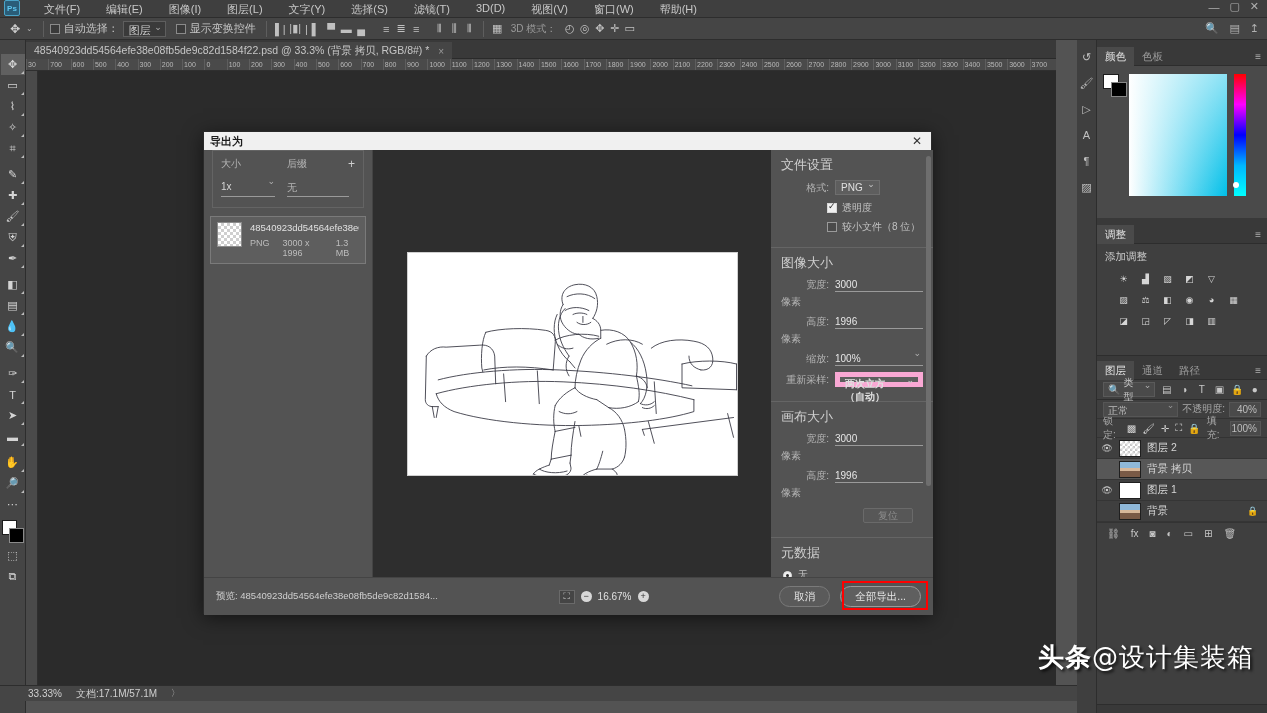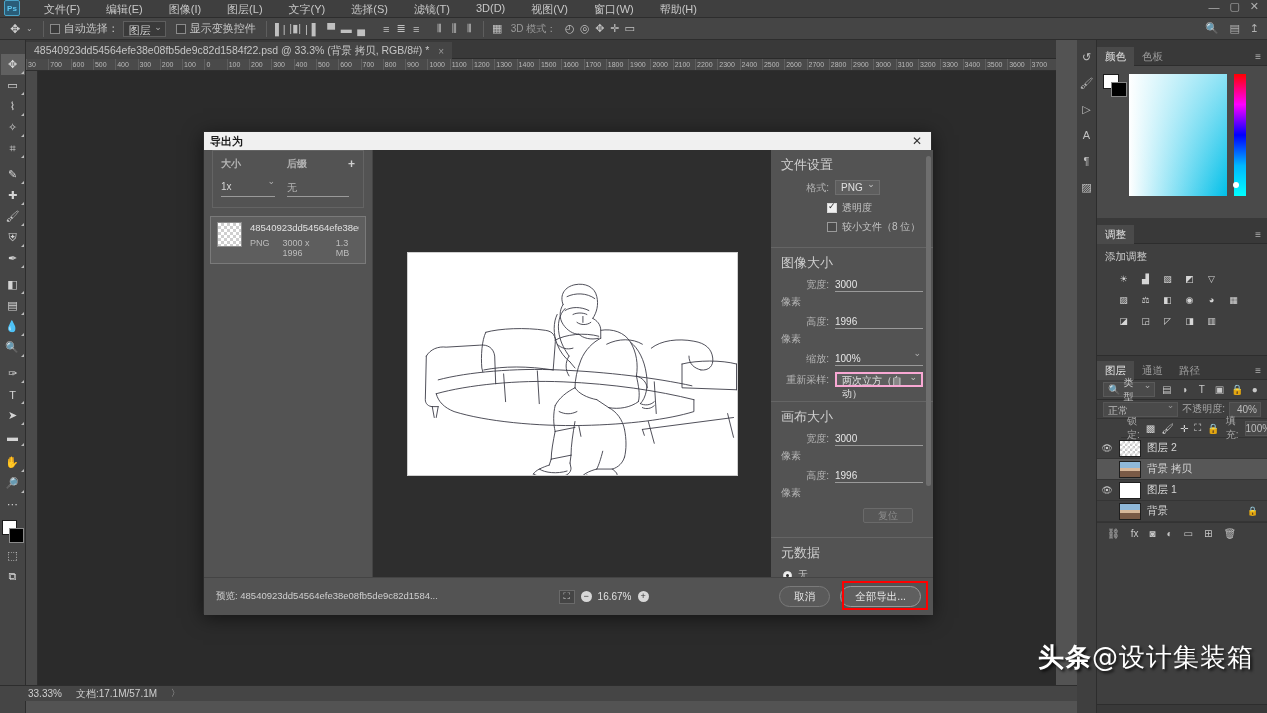--- a/index.html
+++ b/index.html
@@ -129,21 +129,21 @@
   .lp-filter { display:flex; align-items:center; gap:5px; height:20px; padding:0 6px; background:#3f3f3f; border-bottom:1px solid #2d2d2d; }
   .lp-kind { display:flex; align-items:center; gap:3px; background:#4a4a4a; border:1px solid #5a5a5a; height:15px; padding:0 12px 0 4px; position:relative; }
   .lp-kind span { color:#c4c4c4; font-size:10px; }
   .lp-kind::after { content:"⌄"; position:absolute; right:3px; top:-3px; color:#b0b0b0; font-size:9px; }
   .lp-ficon { color:#c8c8c8; font-size:10px; width:13px; text-align:center; }
   .lp-blend { display:flex; align-items:center; height:19px; padding:0 6px; gap:4px; border-bottom:1px solid #333; }
   .lp-blend-sel { flex:1; background:#4a4a4a; border:1px solid #565656; height:15px; color:#bdbdbd; font-size:10px; padding:1px 4px; position:relative; }
   .lp-blend-sel::after { content:"⌄"; position:absolute; right:3px; top:-3px; color:#9a9a9a; font-size:9px; }
   .lp-op-label { color:#a8a8a8; font-size:10px; white-space:nowrap; }
   .lp-op-val { background:#4a4a4a; border:1px solid #565656; color:#bdbdbd; font-size:10px; width:32px; height:15px; text-align:right; padding-right:3px; line-height:13px; }
-  .lp-lock { display:flex; align-items:center; height:19px; padding:0 6px; gap:6px; border-bottom:1px solid #333;margin-left:24px; }
+  .lp-lock { display:flex; align-items:center; height:19px; padding:0 6px; gap:6px; border-bottom:1px solid #333; }
   .lp-lock-label { color:#a8a8a8; font-size:10px; }
   .lp-lock-ic { color:#d0d0d0; font-size:10px; }
   .lp-rows { background:#3f3f3f; }
   .lp-row { display:flex; align-items:center; height:21px; border-bottom:1px solid #353535; padding-left:4px; gap:6px; }
   .lp-row.sel { background:#575757; }
   .lp-eye { width:12px; color:#d2d2d2; font-size:9px; text-align:center; }
   .lp-thumb { width:22px; height:17px; border:1px solid #1f1f1f; background:#fff; flex:none; }
   .lp-thumb.checker {
     background-image:
       linear-gradient(45deg,#c8c8c8 25%,transparent 25%,transparent 75%,#c8c8c8 75%),
@@ -172,21 +172,21 @@
     height:18px; background:#f0f0f0; display:flex; align-items:center;
     padding:0 6px; color:#1d1d1d; font-size:11px; font-weight:bold;
   }
   .dlg-close { margin-left:auto; color:#333; font-size:12px; cursor:pointer; padding:0 3px; }
   .dlg-body { position:relative; height:465px; }
 
   
   .dlg-left { position:absolute; left:0; top:0; width:169px; height:427px; background:#535353; border-right:1px solid #444; }
   .group-hdr { color:#cfcfcf; font-size:10.5px; padding:8px 0 4px 10px; }
   .scale-all { margin:0 8px 0 8px; border:1px solid #646464; padding:6px 8px 10px; }
-  .sa-heads { display:flex; align-items:center;font-weight:bold; }
+  .sa-heads { display:flex; align-items:center; }
   .sa-lbl { color:#b4b4b4; font-size:10px; }
   .sa-plus { margin-left:auto; color:#cfcfcf; font-size:12px; line-height:10px; }
   .sa-fields { display:flex; margin-top:10px; gap:12px; }
   .sa-sel { width:54px; border-bottom:1px solid #9a9a9a; color:#d6d6d6; font-size:10px;
      position:relative; padding-bottom:1px; }
   .sa-sel::after { content:"⌄"; position:absolute; right:0; top:-5px; color:#b0b0b0; font-size:9px; }
   .sa-inp { width:62px; border-bottom:1px solid #9a9a9a; color:#b8b8b8; font-size:10px; padding-bottom:1px; }
   .file-list { margin:8px 6px 0 6px; }
   .file-card { display:flex; gap:8px; background:#5e5e5e; border:1px solid #7a7a7a; padding:5px 6px; }
   .fc-thumb {
@@ -224,22 +224,22 @@
   .st-chk.on { background:#f0f0f0; border-color:#d8d8d8; }
   .st-chk.on::after { content:"✓"; position:absolute; left:0px; top:-3px; font-size:9px; color:#2a2a2a; }
   .st-chklbl { color:#c2c2c2; font-size:10px; }
   .st-field { flex:1; border-bottom:1px solid #9a9a9a; color:#e6e6e6; font-size:10px; padding-bottom:1px; }
   .st-subunit { color:#b4b4b4; font-size:10px; padding-left:10px; margin:-3px 0 6px 0; }
   .st-wide {
     flex:1; border-bottom:1px solid #9a9a9a; color:#e6e6e6; font-size:10px; position:relative; padding-bottom:1px;
   }
   .st-wide::after { content:"⌄"; position:absolute; right:2px; top:-5px; color:#b0b0b0; font-size:9px; }
   .st-box {
-    flex:1; background:#5e5e5e; border:2px solid #f9a8d4; color:#e0e0e0; font-size:10px;
-    height:15px; line-height:13px; padding:0 16px 0 5px; position:relative;
+    flex:1; background:#5e5e5e; border:5px solid #f9a8d4; color:#e0e0e0; font-size:10px;
+    height:15px; line-height:13px; padding:0 16px 0 5px; position:relative;font-weight:bold;
   }
   .st-box::after { content:"⌄"; position:absolute; right:4px; top:-3px; color:#c6c6c6; font-size:9px; }
   .st-reset {
     margin:2px 10px 0 auto; width:50px; height:15px; border:1px solid #6a6a6a; background:#575757;
     color:#8e8e8e; font-size:10px; display:flex; align-items:center; justify-content:center; border-radius:2px;
   }
   .st-radio-row { display:flex; align-items:center; gap:6px; margin:0 0 6px 12px; }
   .st-radio { width:9px; height:9px; border-radius:50%; border:1px solid #a0a0a0; background:#4a4a4a; position:relative; flex:none; }
   .st-radio.on { background:#f0f0f0; border-color:#e0e0e0; }
   .st-radio.on::after { content:""; position:absolute; left:2px; top:2px; width:3px; height:3px; border-radius:50%; background:#2a2a2a; }

